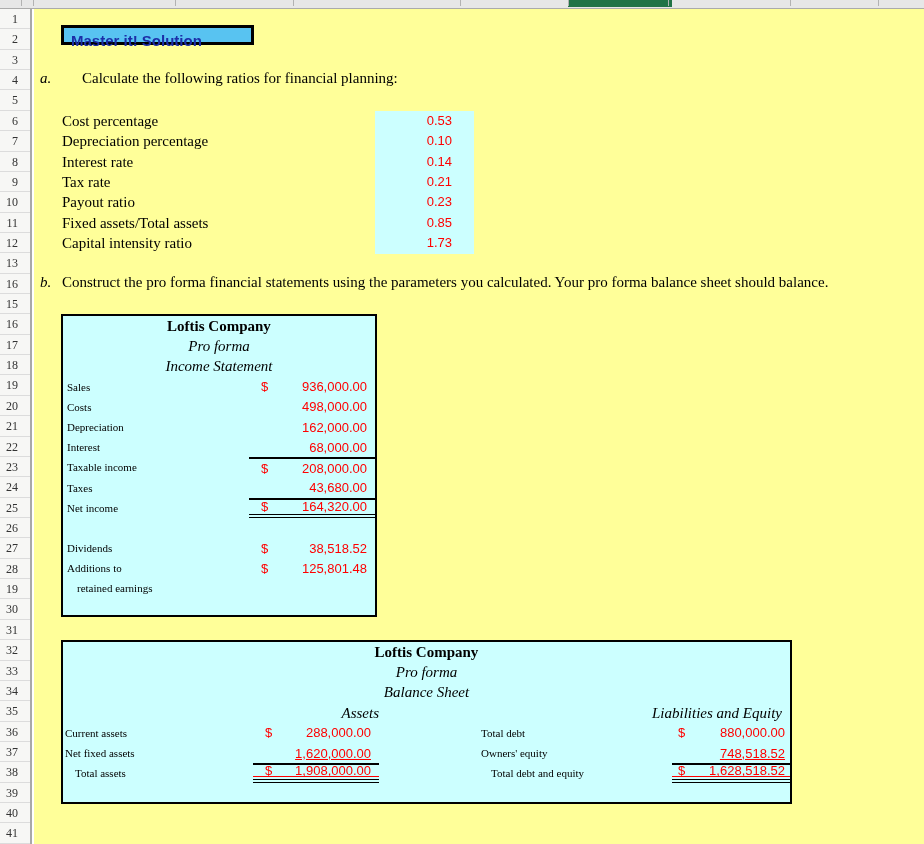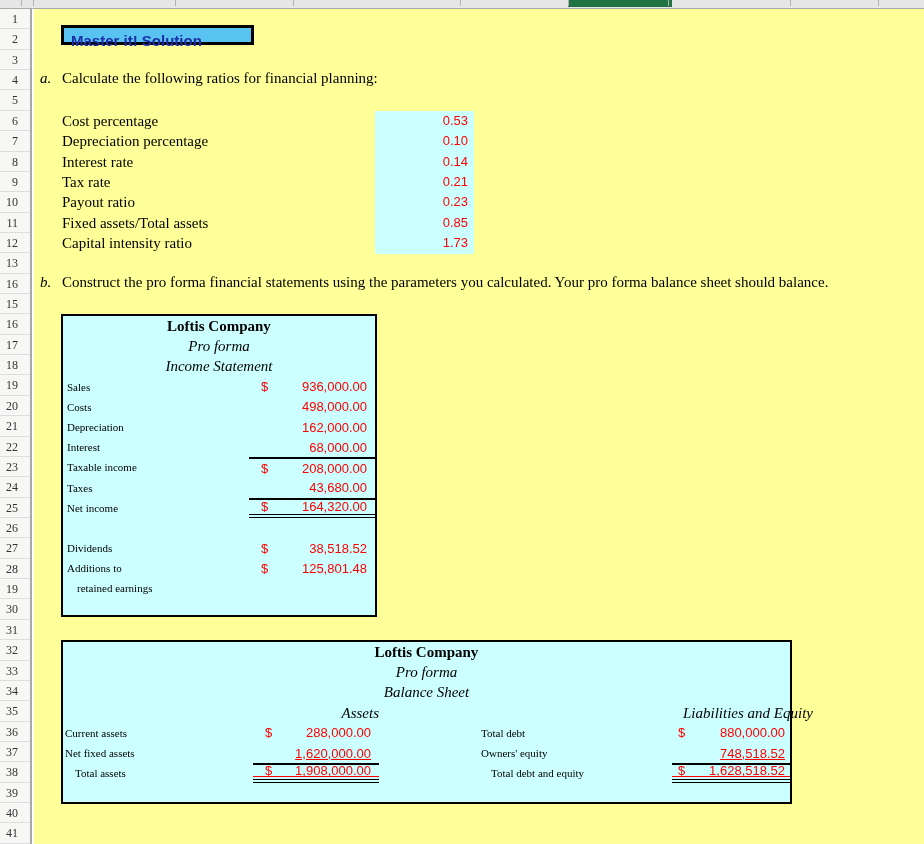--- a/index.html
+++ b/index.html
@@ -26,21 +26,21 @@
               background:#58C3F1; border:3px solid #000;
               font-family:"Liberation Sans", sans-serif; font-weight:bold; font-size:15px;
               color:#1C2EA8; line-height:25px; padding-left:7px; }
 
   .marker { position:absolute; left:6px; font-style:italic; font-size:15px; color:#000; }
   .instr  { position:absolute; left:28px; font-size:15px; color:#000; white-space:nowrap; }
 
   .ratio-block { position:absolute; left:341px; top:102px; width:99px; height:143px; background:#CCFFFF; }
   .ratio-row { position:absolute; left:0; width:460px; height:20px; }
   .rlabel { position:absolute; left:28px; font-size:15px; line-height:20px; white-space:nowrap; }
-  .rvalue { position:absolute; left:341px; width:99px; text-align:right; padding-right:6px;
+  .rvalue { position:absolute; left:341px; width:99px; text-align:right; padding-right:22px;
             font-family:"Liberation Sans", sans-serif; font-size:13px; line-height:20px; color:#FF0000; }
 
   
   .stmt { position:absolute; background:#CCFFFF; border:2px solid #000; }
   .stline { height:20.2px; line-height:20.2px; text-align:center; font-size:15px; }
   .sbold { font-weight:bold; }
   .sital { font-style:italic; }
 
   .irow { position:relative; height:20.2px; }
   .ilabel { position:absolute; left:4px; font-size:11px; line-height:20.2px; white-space:nowrap; }
@@ -120,21 +120,21 @@
       <div class="gr">39</div>
       <div class="gr">40</div>
       <div class="gr">41</div>
     </div>
 
   <div class="sheet">
 
     <div class="titlebox">Master it! Solution</div>
 
     <div class="marker" style="top:61px;">a.</div>
-    <div class="instr" style="top:61px;">Calculate the following ratios for financial planning:</div>
+    <div class="instr" style="top:61px;margin-left:20px;">Calculate the following ratios for financial planning:</div>
 
     <div class="ratio-block"></div>
 
     <div class="ratio-row" style="top:102px;">
       <span class="rlabel">Cost percentage</span>
       <span class="rvalue">0.53</span>
     </div>
     <div class="ratio-row" style="top:122px;">
       <span class="rlabel">Depreciation percentage</span>
       <span class="rvalue">0.10</span>
@@ -255,21 +255,21 @@
       </div>
     </div>
 
     <div class="stmt" style="left:27px; top:631px; width:731px; height:164px;">
       <div class="stline sbold">Loftis Company</div>
       <div class="stline sital">Pro forma</div>
       <div class="stline sital">Balance Sheet</div>
 
       <div class="irow">
         <span class="bhead" style="left:0; width:316px;">Assets</span>
-        <span class="bhead" style="left:438px; width:312px;">Liabilities and Equity</span>
+        <span class="bhead" style="left:407px; width:312px;">Liabilities and Equity</span>
       </div>
 
       <div class="irow">
         <span class="ilabel" style="left:2px;">Current assets</span>
         <div class="cell bl">
             <div class="cellinner">
           <span class="cur">$</span>
           <span class="num">288,000.00</span>
             </div>
           </div>

